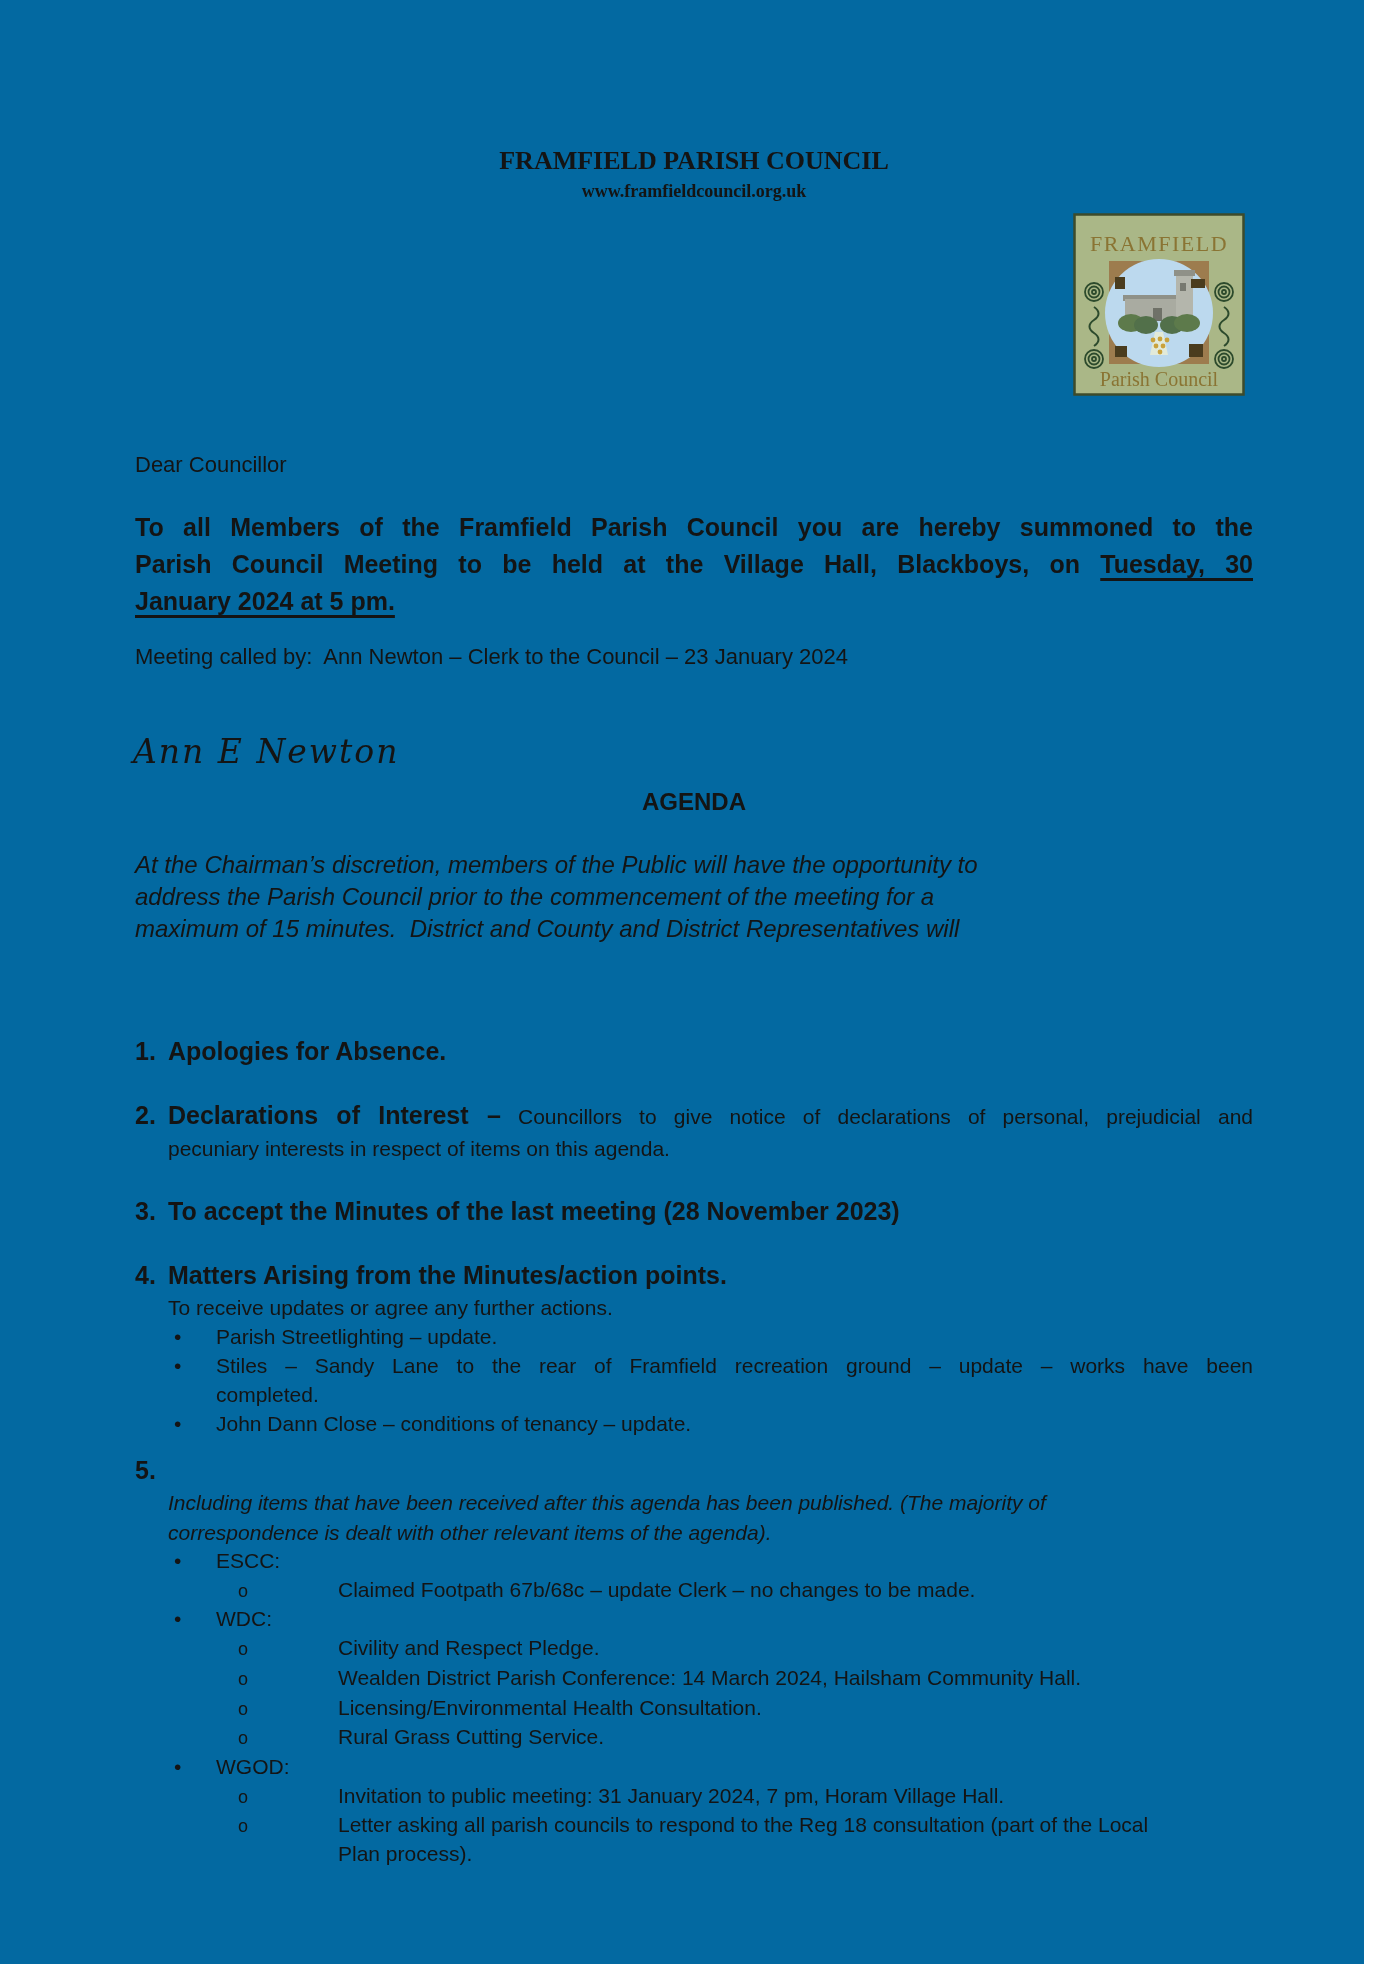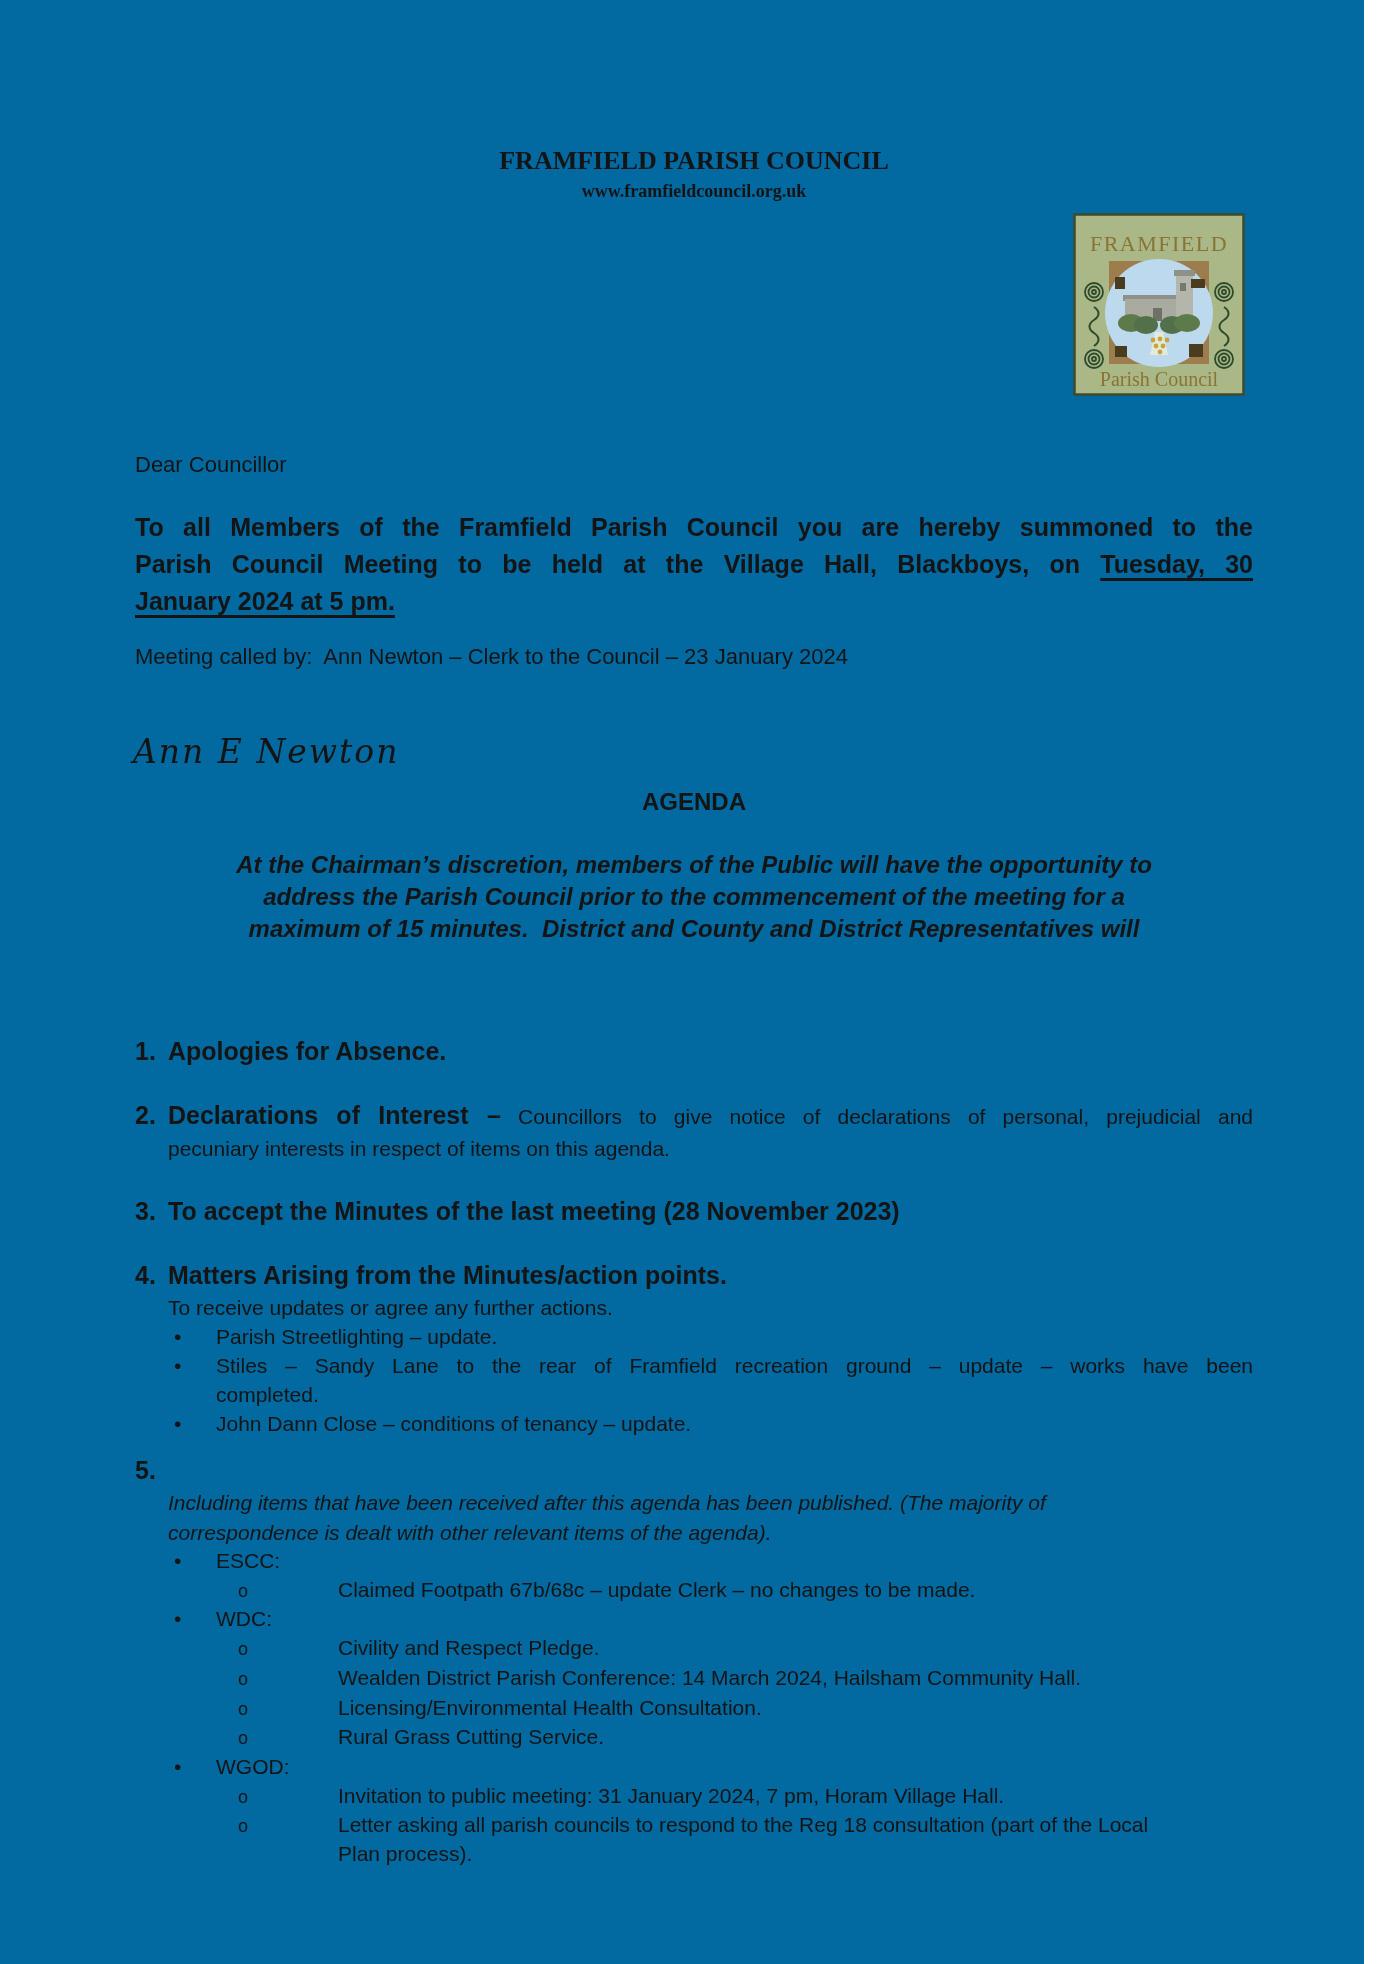--- a/index.html
+++ b/index.html
@@ -29,21 +29,21 @@
              font-size:25px; font-weight:bold; line-height:37px; }
   .jlast { text-align:justify; text-align-last:justify; }
   .u { text-decoration:underline; text-decoration-thickness:3px; text-underline-offset:5px; }
   .meeting { position:absolute; left:135px; top:644px; font-size:22px; }
   .signature { position:absolute; left:133px; top:694px;
                font-family:"DejaVu Serif", serif; font-style:italic;
                font-size:33px; letter-spacing:2px;margin-top:38px; }
   .agenda-heading { position:absolute; left:135px; top:788px; width:1118px;
                     text-align:center; font-size:24px; font-weight:bold; }
   .public-note { position:absolute; left:135px; top:849px; width:1118px;
-                 text-align:center; font-size:24px; font-weight:bold; font-style:italic;
+                 text-align:left; font-size:24px; font-weight:normal; font-style:italic;
                  line-height:32px; }
 
   
   .item { position:absolute; left:135px; width:1118px; }
   .ihead { display:flex; align-items:baseline; line-height:30px; }
   .inum  { flex:none; width:33px; font-weight:bold; font-size:25px; }
   .ititle{ font-weight:bold; font-size:25px; }
   .ifill { flex:1 1 auto; }
   .reg   { font-weight:normal; font-size:21px; }
   .ibody { margin-left:33px; font-size:21px; line-height:29px; }

